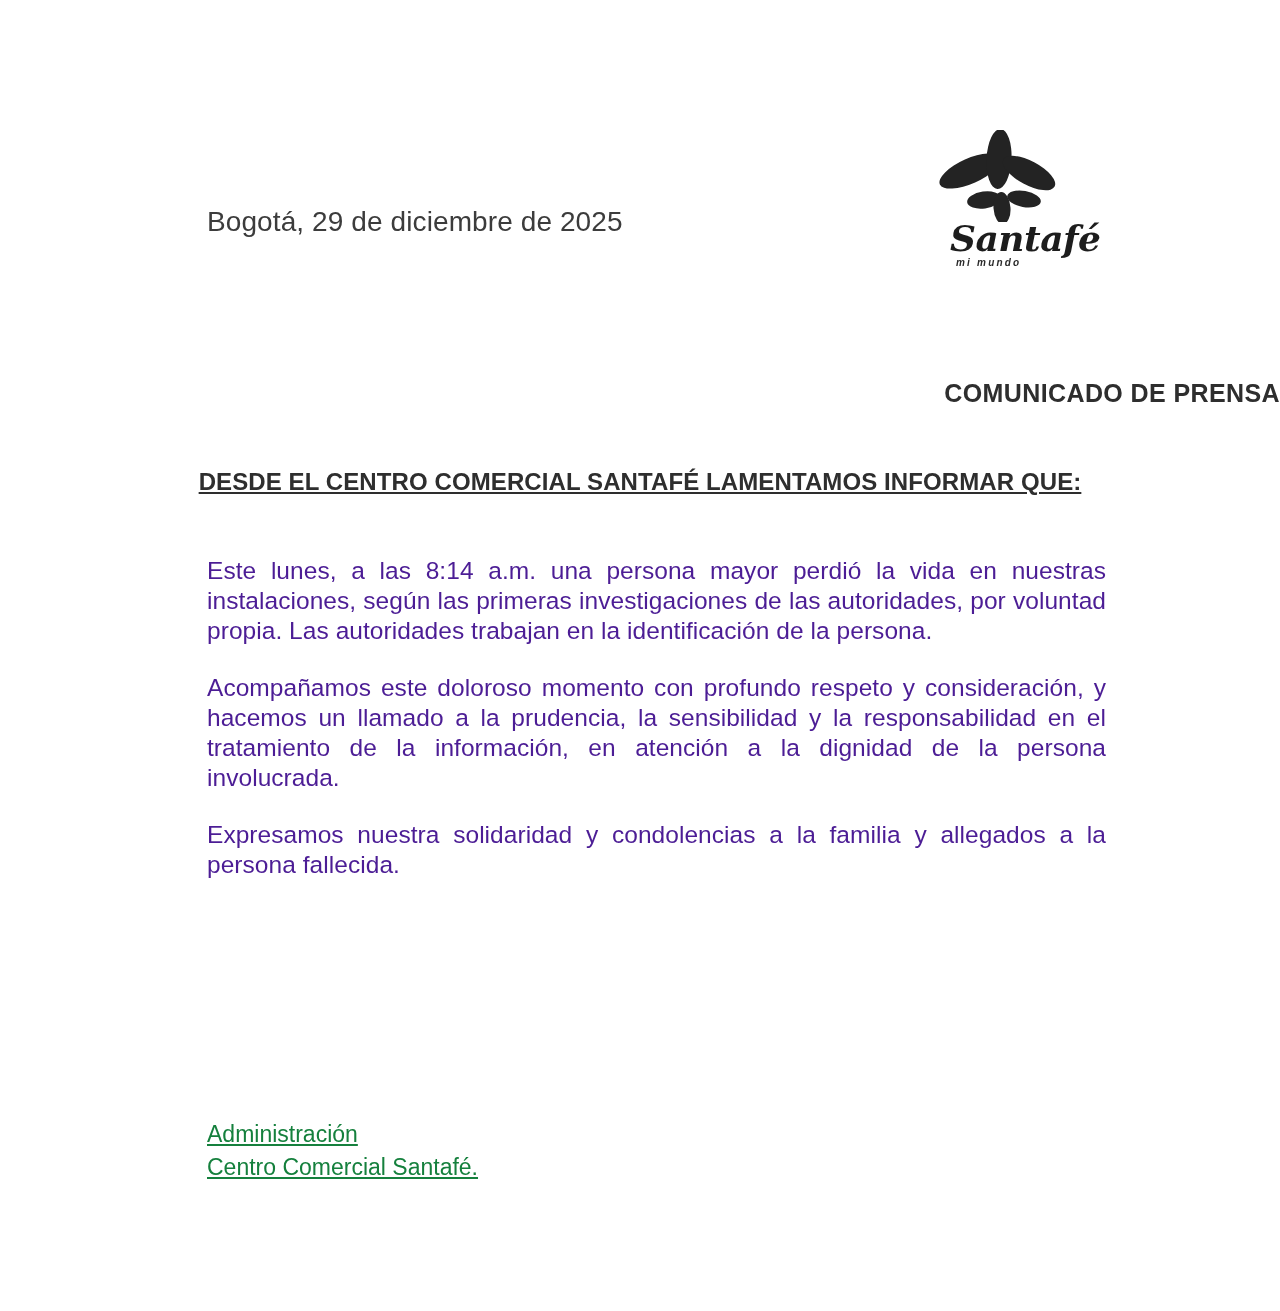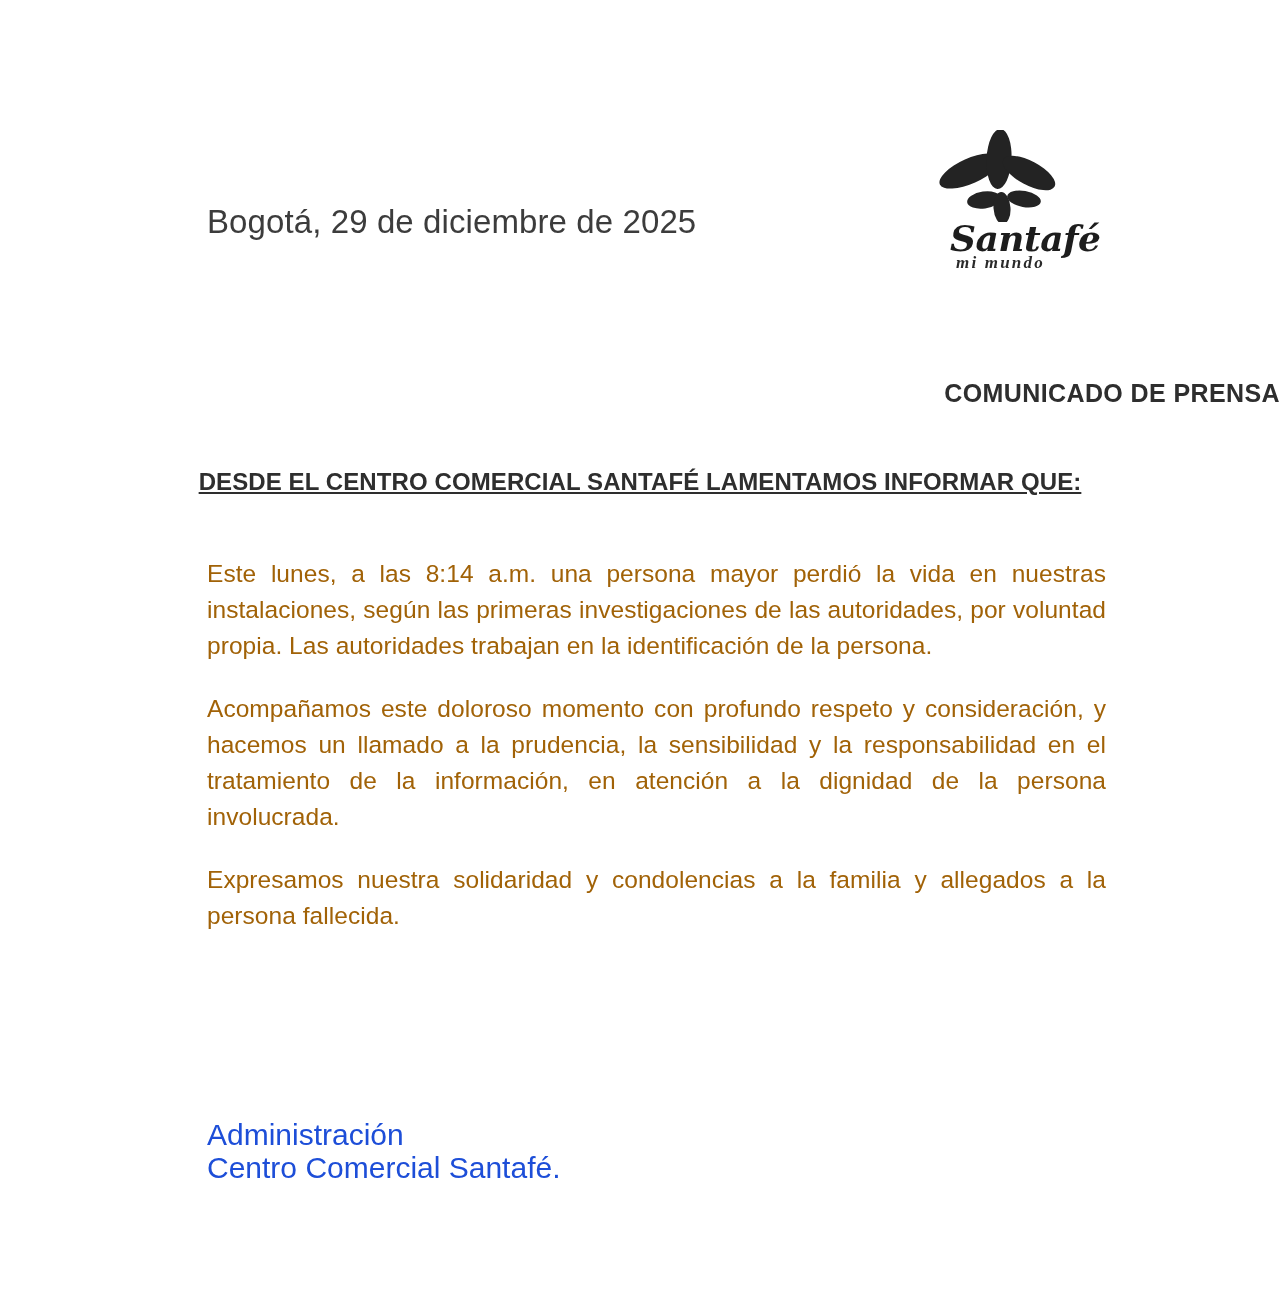--- a/index.html
+++ b/index.html
@@ -30,21 +30,21 @@
     left: 0;
     top: 0;
     width: 1280px;
     height: 300px;
   }
 
   .doc-date {
     position: absolute;
     left: 207px;
     top: 207px;
-    font-size: 33px;
+    font-size: 28px;
     line-height: 30px;
     letter-spacing: 0.1px;
     color: #3c3c3c;
     white-space: nowrap;
   }
 
   .logo {
     position: absolute;
     left: 928px;
     top: 130px;
@@ -71,24 +71,24 @@
     line-height: 40px;
     color: #1d1d1d;
     letter-spacing: -0.5px;
     white-space: nowrap;
   }
   .logo-tagline {
     position: absolute;
     left: 28px;
     top: 125px;
     width: 130px;
-    font-family: Liberation Serif, serif;
+    font-family: Liberation Sans, sans-serif;
     font-style: italic;
     font-weight: 700;
-    font-size: 17px;
+    font-size: 10px;
     line-height: 16px;
     letter-spacing: 2.2px;
     color: #2a2a2a;
     white-space: nowrap;
   }
 
   
   .title-main {
     position: absolute;
     left: 0;
@@ -117,40 +117,41 @@
   
   .body-block {
     position: absolute;
     left: 207px;
     top: 556px;
     width: 899px;
   }
   .para {
     margin: 0 0 27px 0;
     font-size: 24.5px;
-    line-height: 36px;
+    line-height: 30px;
     text-align: justify;
     text-justify: inter-word;
-    color: #a16207;
+    color: #4c1d95;
     letter-spacing: 0.05px;
   }
   .para:last-child { margin-bottom: 0; }
 
   
   .signature {
     position: absolute;
     left: 207px;
     top: 1118px;
     width: 700px;
   }
   .sig-line {
-    font-size: 30px;
+    font-size: 23px;
     line-height: 33px;
-    color: #1d4ed8;
-    white-space: nowrap;
+    color: #15803d;
+    white-space: nowrap;
+    text-decoration: underline;
   }
 </style>
 </head>
 <body>
 
 <div class="page">
 
   <div class="header">
 
     <div class="doc-date">Bogotá, 29 de diciembre de 2025</div>

